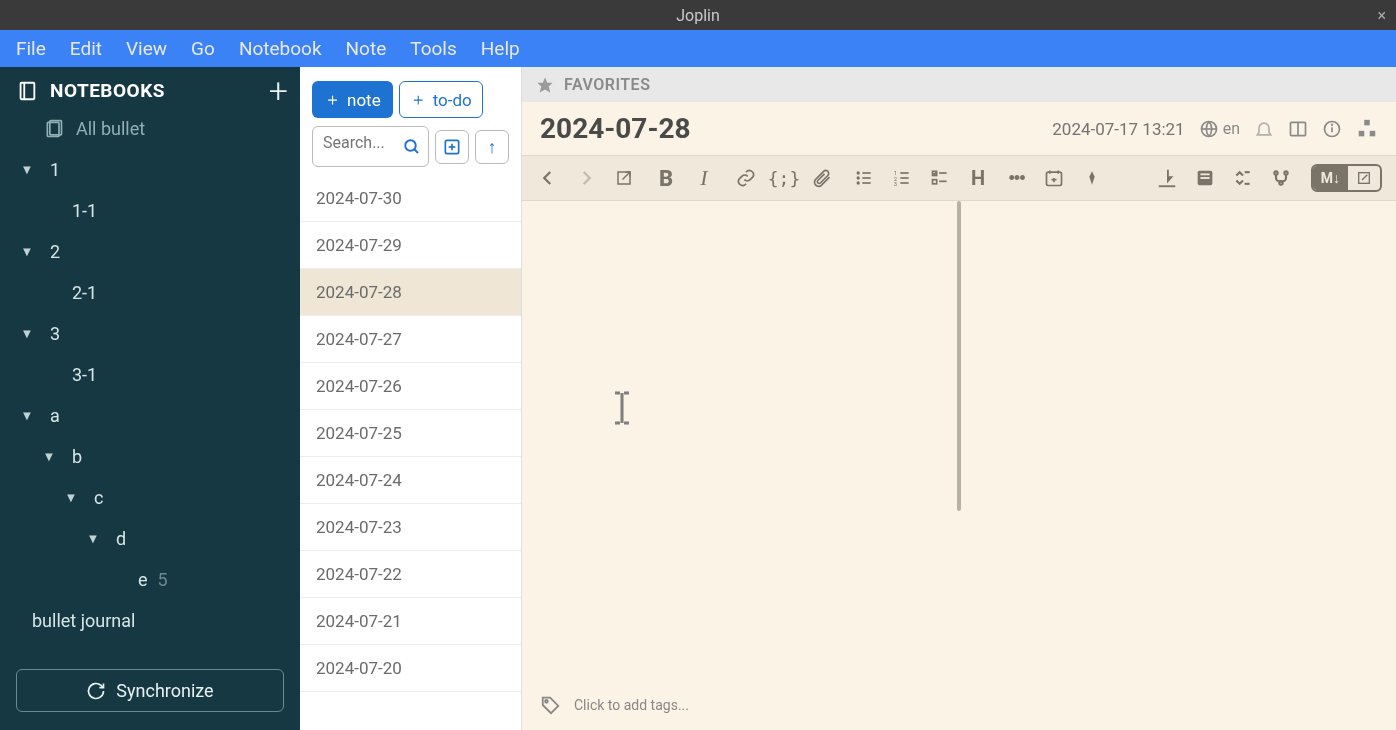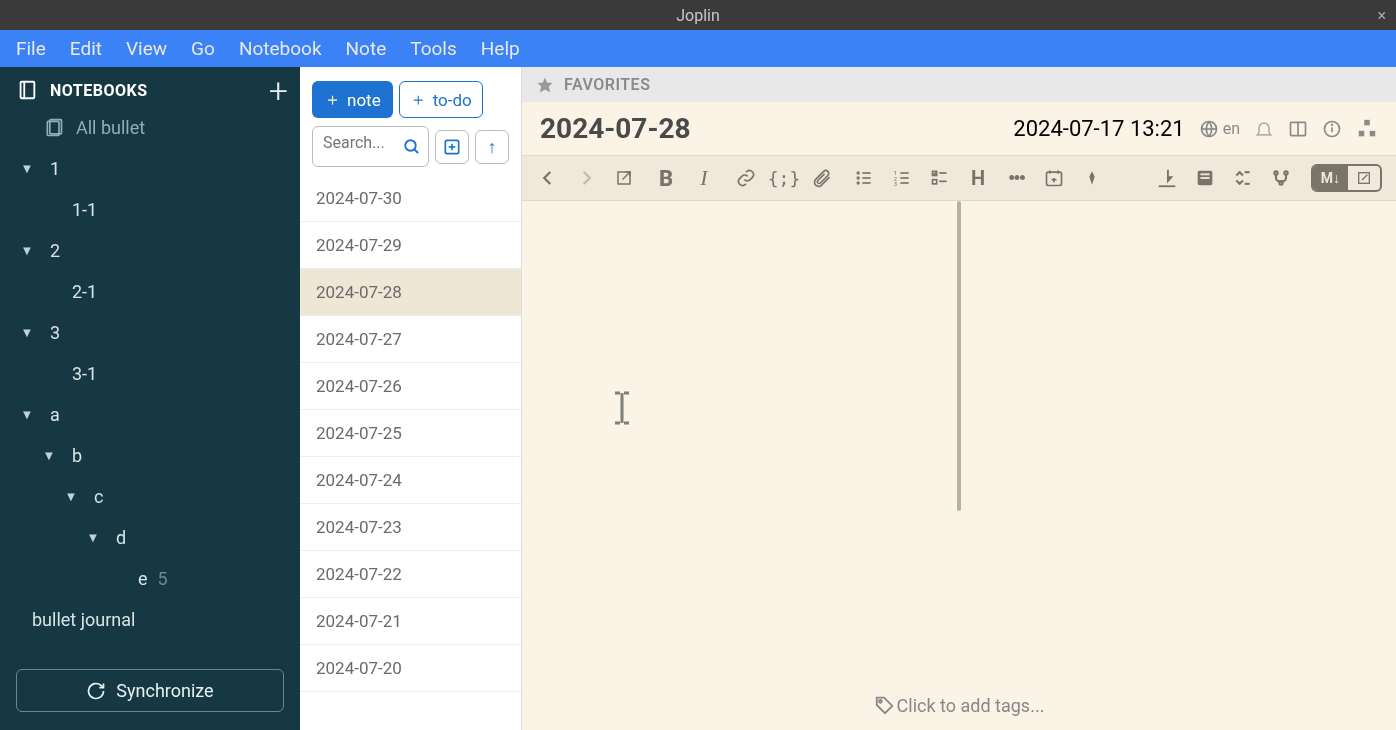--- a/index.html
+++ b/index.html
@@ -9,21 +9,21 @@
 .titlebar .close { position: absolute; right: 10px; color: #aaa; font-size: 16px; cursor: pointer; }
 
 .menubar { background: #3b82f6; color: #e8e8e8; height: 37px; display: flex; align-items: center; padding: 0 8px; gap: 8px; font-size: 19px; }
 .menubar .item { padding: 4px 8px; cursor: pointer; }
 
 .main { display: flex; height: calc(100% - 67px); }
 
 
 .sidebar { background: #153842; color: #d8e4e6; width: 300px; display: flex; flex-direction: column; }
 .sidebar-header { display: flex; align-items: center; padding: 12px 12px 10px 16px; justify-content: space-between; }
-.sidebar-header .title { display: flex; align-items: center; gap: 12px; font-weight: 700; font-size: 16px; letter-spacing: 0.5px; color: #fff; }
+.sidebar-header .title { display: flex; align-items: center; gap: 12px; font-weight: 700; font-size: 19px; letter-spacing: 0.5px; color: #fff; }
 .sidebar-header .add { font-size: 34px; font-weight: 300; color: #e8f0f1; cursor: pointer; line-height: 0.5; }
 .sidebar .allnotes { display: flex; align-items: center; gap: 12px; padding: 6px 14px 10px 44px; color: #94aeb3; font-size: 18px; }
 .sidebar .tree { flex: 1; overflow-y: auto; font-size: 18px; }
 .sidebar .tree .row { display: flex; align-items: center; height: 41px; cursor: pointer; }
 .sidebar .tree .chev { width: 18px; font-size: 13px; color: #c0d2d5; display: inline-flex; justify-content: center; }
 .sidebar .tree .label { color: #d8e4e6; }
 .sidebar .tree .count { color: #6b8a90; margin-left: 10px; }
 .sync-wrap { padding: 12px 16px 18px; }
 .sync-btn { width: 100%; border: 1px solid #6b8a90; background: transparent; color: #e8f0f1; font-size: 18px; padding: 10px; border-radius: 6px; display: flex; align-items: center; justify-content: center; gap: 10px; cursor: pointer; }
 
@@ -41,37 +41,37 @@
 .notelist .items::-webkit-scrollbar { width: 10px; }
 .notelist .items::-webkit-scrollbar-thumb { background: #b8b8b8; border-radius: 5px; }
 .note-item { padding: 13px 16px; border-bottom: 1px solid #eee; font-size: 17px; color: #6b6b6b; cursor: pointer; }
 .note-item.selected { background: #efe6d6; }
 
 
 .editor { flex: 1; background: #faf3e6; display: flex; flex-direction: column; }
 .fav-bar { background: #e8e8e8; padding: 8px 14px; display: flex; align-items: center; gap: 10px; color: #8a8a8a; font-size: 16px; font-weight: 600; letter-spacing: 0.5px; }
 .note-header { display: flex; align-items: center; padding: 10px 18px; gap: 14px; }
 .note-title { flex: 1; font-size: 28px; font-weight: 700; color: #4a4a4a; border: none; background: transparent; outline: none; }
-.note-meta { color: #000000; font-size: 22px; }
+.note-meta { color: #737373; font-size: 17px; }
 .header-icons { display: flex; align-items: center; gap: 14px; color: #8a8a8a; }
 .header-icons .ic { cursor: pointer; display: inline-flex; align-items: center; gap: 4px; font-size: 18px; }
 .toolbar { background: #f0e8db; border-top: 1px solid #e0d8ca; border-bottom: 1px solid #e0d8ca; padding: 8px 14px; display: flex; align-items: center; gap: 18px; color: #7a7468; }
 .toolbar .grp { display: flex; align-items: center; gap: 14px; }
 .toolbar .tb { cursor: pointer; display: inline-flex; align-items: center; justify-content: center; width: 24px; height: 24px; font-size: 20px; }
 .toolbar .disabled { opacity: 0.4; }
 .toolbar .spacer { flex: 1; }
 .md-toggle { border: 2px solid #7a7468; border-radius: 6px; display: flex; align-items: center; overflow: hidden; }
 .md-toggle .half { padding: 4px 8px; font-size: 14px; font-weight: 700; }
 .md-toggle .on { background: #7a7468; color: #f0e8db; }
 .editor-body { flex: 1; display: flex; position: relative; }
 .editor-pane { flex: 1; padding: 16px; position: relative; }
 .splitter { width: 6px; background: transparent; position: relative; }
 .splitter::after { content: ""; position: absolute; left: 1px; top: 0; width: 4px; height: 310px; background: #b8b2a4; border-radius: 3px; }
 .cursor-caret { position: absolute; left: 90px; top: 190px; width: 20px; height: 34px; }
-.tags-bar { padding: 10px 18px 14px; display: flex; align-items: center; gap: 1px; color: #888; font-size: 18px; justify-content: center; }
+.tags-bar { padding: 10px 18px 14px; display: flex; align-items: center; gap: 12px; color: #888; font-size: 14px; }
 
 svg { display: block; }
 </style>
 </head>
 <body>
 
 <div class="titlebar">
   <span>Joplin</span>
   <span class="close">×</span>
 </div>

